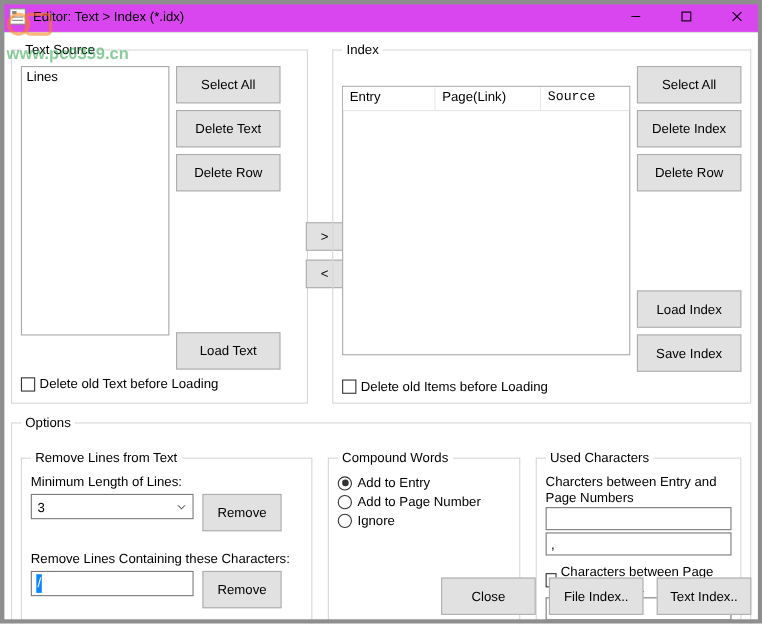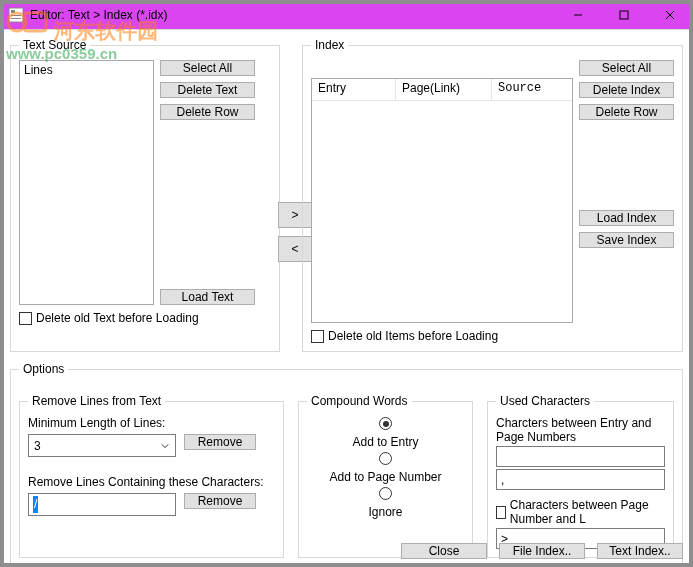--- a/index.html
+++ b/index.html
@@ -12,21 +12,21 @@
 .sysbtn svg { width: 10px; height: 10px; }
 .client { padding: 8px 10px 8px 10px; }
 fieldset { border: 1px solid #d8d8d8; padding: 6px 8px 8px 8px; position: relative; }
 legend { font-size: 12px; padding: 0 4px; }
 .row1 { display: flex; gap: 22px; }
 .textsrc { width: 270px; }
 .indexbox { flex: 1; }
 .src-inner { display: flex; gap: 6px; }
 .src-list { width: 135px; height: 245px; border: 1px solid #a9a9a9; background: #fff; padding: 2px 4px; margin-top:2px;}
 .src-btns { display: flex; flex-direction: column; gap: 6px; width: 95px; margin-top:2px;}
-.btn { height: 16px; border: 1px solid #adadad; background: #e1e1e1; font-size: 12px; padding: 0 6px; cursor: default; display:flex; align-items:center; justify-content:center; }
+.btn { height: 34px; border: 1px solid #adadad; background: #e1e1e1; font-size: 12px; padding: 0 6px; cursor: default; display:flex; align-items:center; justify-content:center; }
 .src-check { margin-top: 6px; display: flex; align-items: center; gap: 4px; }
 .checkbox { width: 13px; height: 13px; border: 1px solid #333; background: #fff; display:inline-block; }
 .mid-arrows { display: flex; flex-direction: column; gap: 8px; align-items: center; justify-content: center; position:absolute; left:268px; top:164px;}
 .mid-arrows .btn { width: 34px; height: 26px; }
 .idx-inner { display: flex; gap: 6px; }
 .idx-table { flex: 1; border: 1px solid #a9a9a9; background: #fff; height: 245px; margin-top:20px; display:flex; flex-direction:column;}
 .idx-header { display: flex; height: 22px; border-bottom: 1px solid #e6e6e6; }
 .idx-col { border-right: 1px solid #e6e6e6; padding: 2px 6px; font-size: 12px; background:#fff;}
 .idx-col.entry{width:84px;} .idx-col.page{width:96px;} .idx-col.source{flex:1; border-right:none;font-family:Liberation Mono, monospace;}
 .idx-btns { display: flex; flex-direction: column; gap: 6px; width: 95px; margin-top:2px;}
@@ -38,21 +38,21 @@
 .removeblk .comborow{display:flex; gap:8px; margin-top:4px;}
 .combo{position:relative; width:148px; height:23px; border:1px solid #7a7a7a; background:#fff; display:flex; align-items:center; padding:0 18px 0 5px;}
 .combo .caret{position:absolute; right:2px; top:1px; width:17px; height:19px;  display:flex; align-items:center; justify-content:center;}
 .combo .caret svg{width:8px;height:8px;}
 .removeblk .label2{margin-top:18px;}
 .textin{height:23px; border:1px solid #7a7a7a; background:#fff; padding:0 4px; display:flex; align-items:center;}
 .textin.sel{width:148px; background:#fff;}
 .selhl{background:#0a84ff; color:#fff; padding:0 1px; display:inline-block; height:17px; line-height:17px;}
 .midcol{width:175px;}
 .radgrp{margin-top:2px;}
-.radrow{display:flex; align-items:center; gap:5px; margin:3px 0;flex-direction:column;}
+.radrow{display:flex; align-items:center; gap:5px; margin:3px 0;}
 .radio{width:13px;height:13px;border:1px solid #333;border-radius:50%;display:inline-flex;align-items:center;justify-content:center;}
 .radio .dot{width:6px;height:6px;border-radius:50%;background:#333;}
 .usedcol{flex:1;}
 .usedcol .lbl{margin-top:2px; font-size:12px;}
 .usedcol .fld{height:21px; border:1px solid #7a7a7a; background:#fff; padding:0 4px; margin-top:2px; display:flex; align-items:center;}
 .usedcol .lbl2{margin-top:8px;}
 .usedcol .chkrow{display:flex; align-items:center; gap:4px; margin-top:8px;}
 .bottombar{position:absolute; bottom:8px; right:10px; display:flex; gap:12px;}
 .bottombar .btn{width:86px;}
 .pushdown{flex:1;}
@@ -221,17 +221,16 @@
   <div class="btn">Close</div>
   <div class="btn">File Index..</div>
   <div class="btn">Text Index..</div>
 </div>
 
 <div class="watermark">
   <span class="logo"><svg viewBox="0 0 44 32">
         <circle cx="11" cy="16" r="9" fill="none" stroke="#ff7f11" stroke-width="3"></circle>
         <rect x="18" y="7" width="22" height="18" rx="3" fill="none" stroke="#ff7f11" stroke-width="3"></rect>
       </svg></span>
-  <span class="t1">河东软件园</span>
   <span class="t2">www.pc0359.cn</span>
 </div>
 
 <div class="greyborder"></div>
 
 </body></html>

